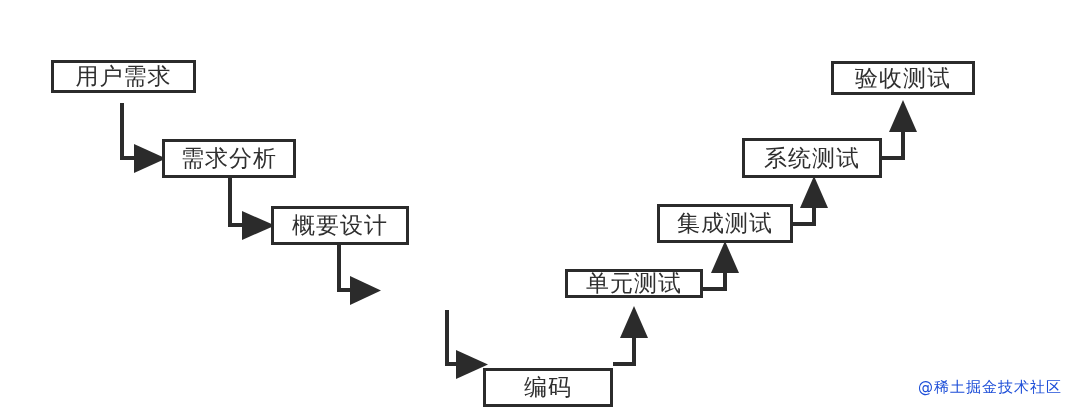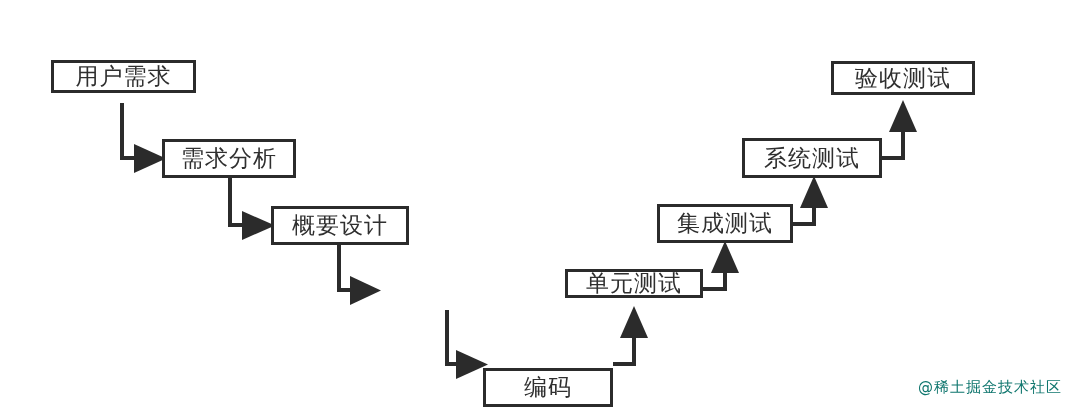--- a/index.html
+++ b/index.html
@@ -41,21 +41,21 @@
     color: #2f2f2f;
     letter-spacing: 1px;
     white-space: nowrap;
     font-family: "DejaVu Sans", "Liberation Sans", sans-serif;
   }
   #watermark {
     position: absolute;
     right: 18px;
     bottom: 12px;
     font-size: 15px;
-    color: #0f766e;
+    color: #1d4ed8;
     letter-spacing: 1px;
     white-space: nowrap;
     z-index: 9;
     font-family: "DejaVu Sans", "Liberation Sans", sans-serif;
   }
 </style>
 </head>
 <body>
 
 <div id="diagram-canvas">

